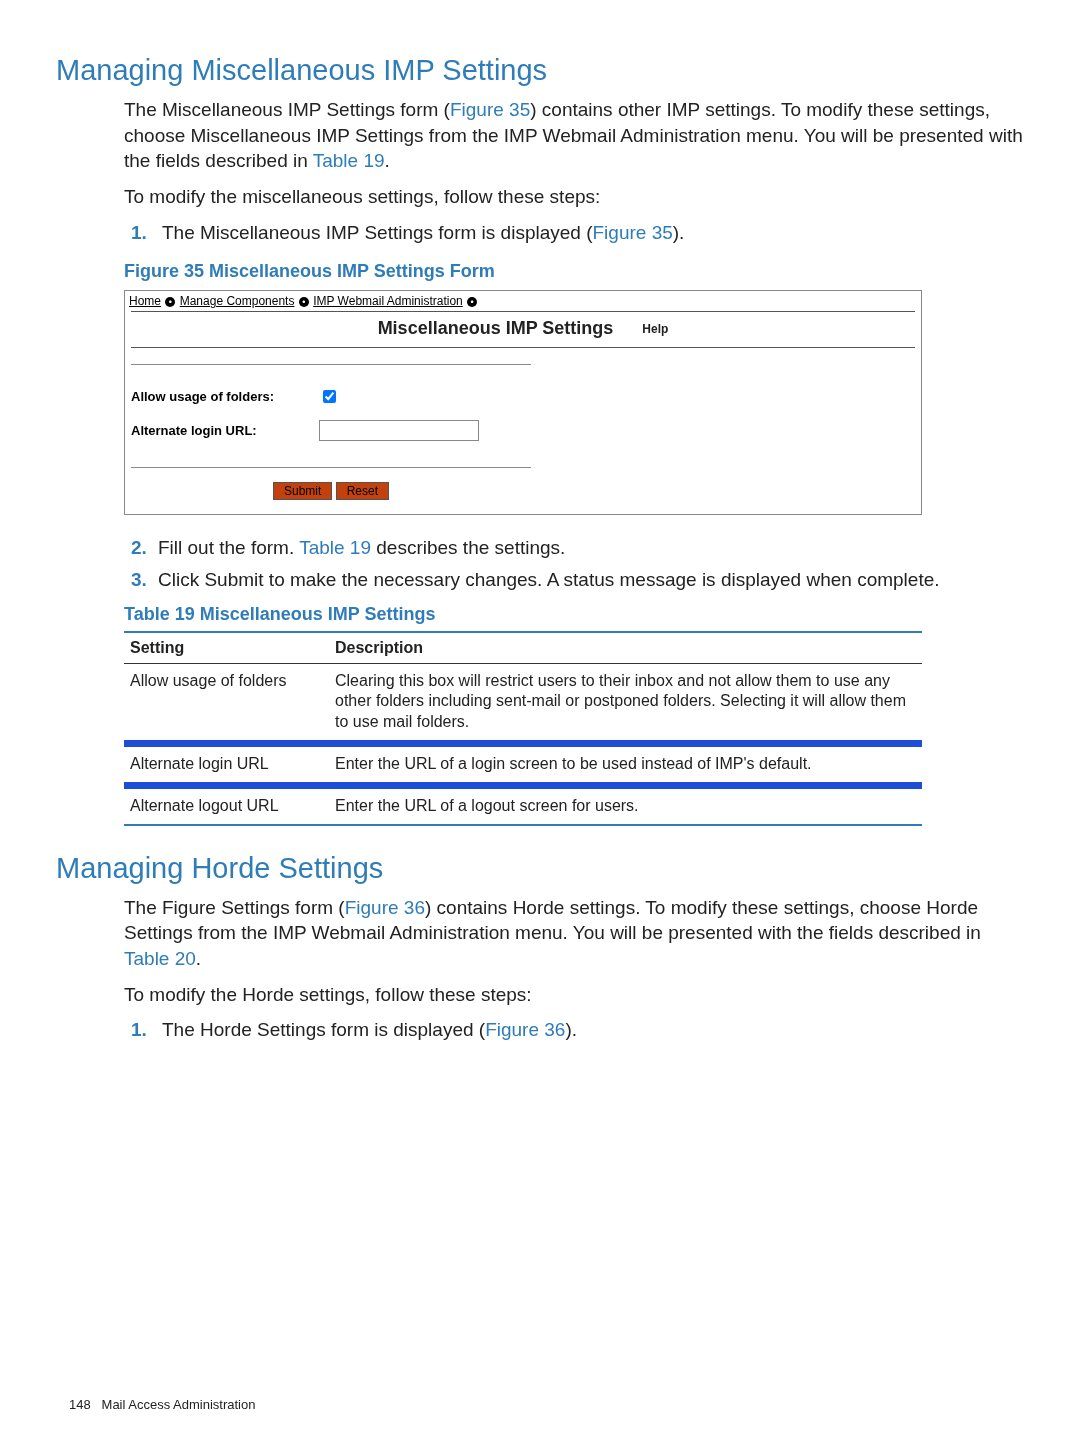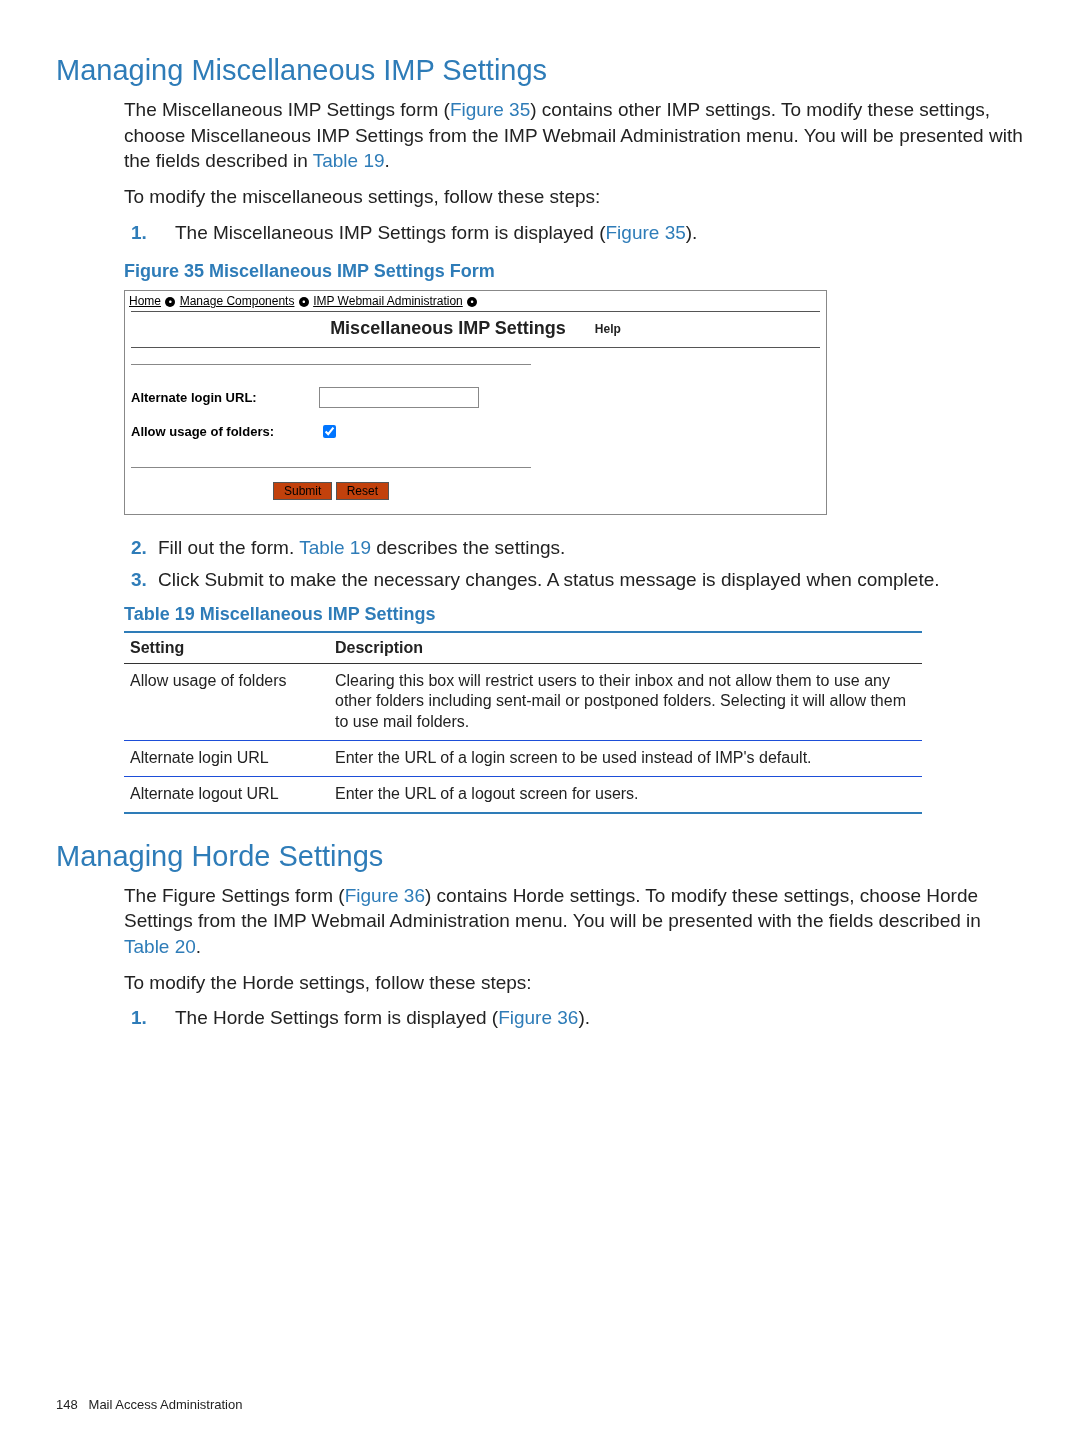--- a/index.html
+++ b/index.html
@@ -32,32 +32,32 @@
   .link { color: #2e7cb8; }
   ol.steps {
     margin: 0 0 10px 68px;
     padding-left: 28px;
     font-size: 19px;
     line-height: 1.38;
     font-stretch: condensed;
   }
   ol.steps li { padding-left: 6px; margin-bottom: 6px; }
   ol.steps li::marker { color: #2e7cb8; font-weight: 700; }
-  .sublist-text { margin-left: 17px; margin-top: 6px; }
+  .sublist-text { margin-left: 4px; margin-top: 6px; }
   .fig-caption {
     color: #2e7cb8;
     font-size: 18px;
     font-weight: 700;
     margin: 16px 0 8px 68px;
     font-stretch: condensed;
   }
   .form-figure {
     margin-left: 68px;
     border: 1px solid #888;
-    width: 703px;
+    width: 798px;
     font-family: Tahoma, Verdana, Arial, sans-serif;
     font-size: 12px;
     padding: 0;
   }
   .crumbs {
     padding: 3px 4px 3px 4px;
     font-size: 12px;
   }
   .crumb-link { text-decoration: underline; color: #000; }
   .crumb-bullet {
@@ -127,29 +127,29 @@
   table.settings th {
     text-align: left;
     font-weight: 700;
     padding: 6px 6px;
     border-top: 2px solid #2e7cb8;
     border-bottom: 1px solid #333;
     font-size: 16px;
   }
   table.settings td {
     padding: 7px 6px;
-    border-bottom: 1px solid #1d4ed8;
+    border-bottom: 7px solid #1d4ed8;
     vertical-align: top;
     line-height: 1.3;
   }
   table.settings tr.last td { border-bottom: 2px solid #2e7cb8; }
   .footer {
     position: absolute;
     bottom: 26px;
-    left: 56px;
+    left: 69px;
     font-size: 13px;
     color: #222;
     font-stretch: condensed;
   }
 </style>
 </head>
 <body>
 
 <h2 class="h2">Managing Miscellaneous IMP Settings</h2>
 
@@ -177,26 +177,26 @@
     <span class="crumb-bullet">•</span>
     <span class="crumb-link">IMP Webmail Administration</span>
     <span class="crumb-bullet">•</span>
   </div>
   <div class="form-title-row">
     <span class="form-title">Miscellaneous IMP Settings</span>
     <span class="form-help">Help</span>
   </div>
   <div class="form-body top-line">
     <div class="field-row">
+      <span class="field-label">Allow usage of folders:</span>
+      <input type="checkbox" class="cbx" checked="" style="">
+    </div>
+    <div class="field-row">
       <span class="field-label">Alternate login URL:</span>
       <input type="text" class="field-input" value="" style="">
-    </div>
-    <div class="field-row">
-      <span class="field-label">Allow usage of folders:</span>
-      <input type="checkbox" class="cbx" checked="" style="">
     </div>
   </div>
   <div class="form-buttons">
     <button class="btn">Submit</button>
     <button class="btn">Reset</button>
   </div>
 </div>
 
 <ol class="steps" start="2" style="margin-top:20px">
   <li>

